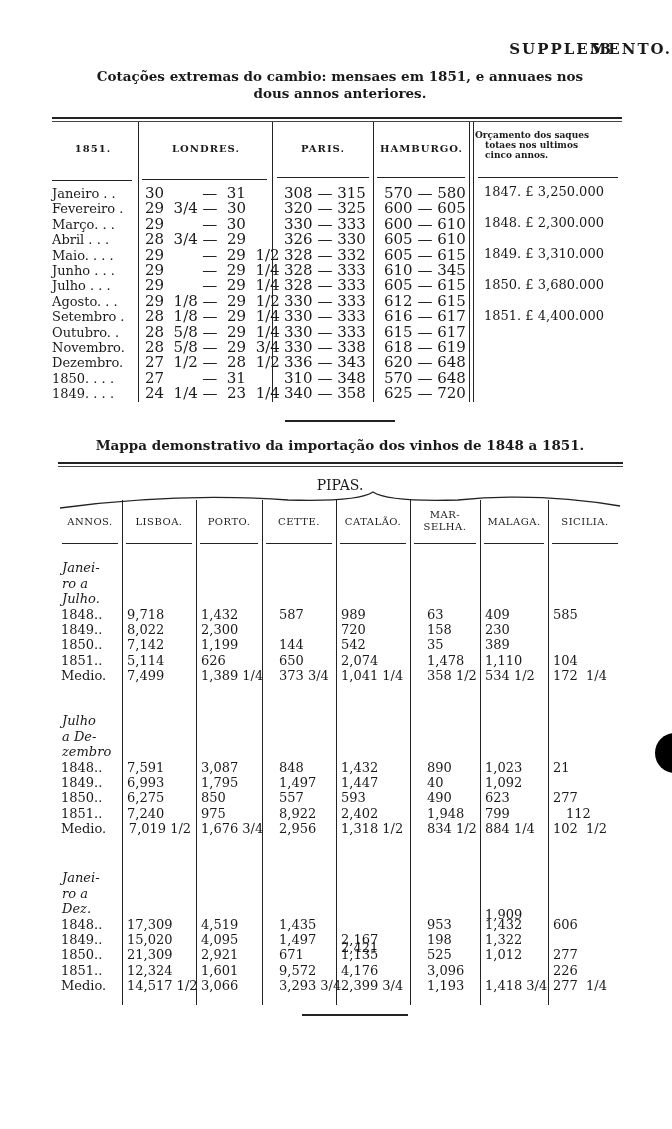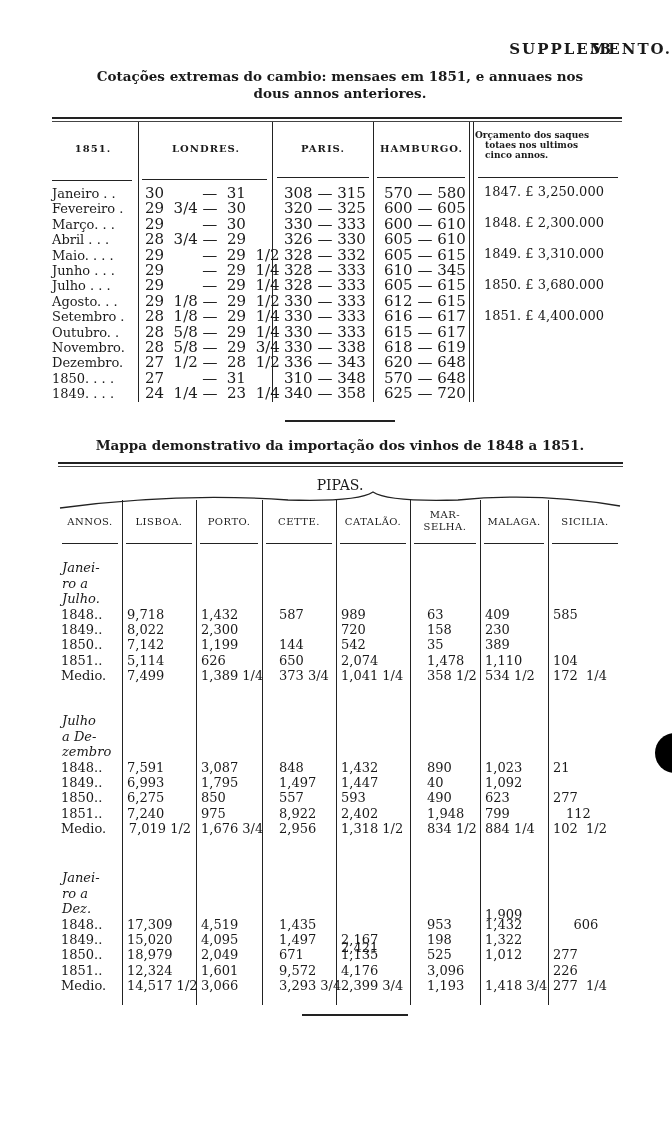--- a/index.html
+++ b/index.html
@@ -251,32 +251,32 @@
     <div class="abs period" style="left: 62px; top: 870px;">Janei-</div>
     <div class="abs period" style="left: 62px; top: 885.5px;">ro a</div>
     <div class="abs period" style="left: 62px; top: 901px;">Dez.</div>
     <div class="abs num" style="top: 916.5px; left: 61px; width: 58px; text-align: left;">1848..</div>
     <div class="abs num" style="top: 916.5px; left: 125px; width: 68px; text-align: left; padding-left: 2px; box-sizing: border-box;">17,309</div>
     <div class="abs num" style="top: 916.5px; left: 199px; width: 60px; text-align: left; padding-left: 2px; box-sizing: border-box;">4,519</div>
     <div class="abs num" style="top: 916.5px; left: 265px; width: 68px; text-align: left; padding-left: 14px; box-sizing: border-box;">1,435</div>
     <div class="abs num" style="top: 916.5px; left: 339px; width: 68px; text-align: left; padding-left: 2px; box-sizing: border-box; margin-top: 23px;">2,421</div>
     <div class="abs num" style="top: 916.5px; left: 413px; width: 64px; text-align: left; padding-left: 14px; box-sizing: border-box;">953</div>
     <div class="abs num" style="top: 916.5px; left: 483px; width: 62px; text-align: left; padding-left: 2px; box-sizing: border-box;">1,432</div>
-    <div class="abs num" style="top: 916.5px; left: 551px; width: 68px; text-align: center; padding-left: 2px; box-sizing: border-box;">606</div>
+    <div class="abs num" style="top: 916.5px; left: 551px; width: 68px; text-align: left; padding-left: 2px; box-sizing: border-box;">606</div>
     <div class="abs num" style="top: 931.9px; left: 61px; width: 58px; text-align: left;">1849..</div>
     <div class="abs num" style="top: 931.9px; left: 125px; width: 68px; text-align: left; padding-left: 2px; box-sizing: border-box;">15,020</div>
     <div class="abs num" style="top: 931.9px; left: 199px; width: 60px; text-align: left; padding-left: 2px; box-sizing: border-box;">4,095</div>
     <div class="abs num" style="top: 931.9px; left: 265px; width: 68px; text-align: left; padding-left: 14px; box-sizing: border-box;">1,497</div>
     <div class="abs num" style="top: 931.9px; left: 339px; width: 68px; text-align: left; padding-left: 2px; box-sizing: border-box;">2,167</div>
     <div class="abs num" style="top: 931.9px; left: 413px; width: 64px; text-align: left; padding-left: 14px; box-sizing: border-box;">198</div>
     <div class="abs num" style="top: 931.9px; left: 483px; width: 62px; text-align: left; padding-left: 2px; box-sizing: border-box;">1,322</div>
     <div class="abs num" style="top: 931.9px; left: 551px; width: 68px; text-align: left; padding-left: 2px; box-sizing: border-box;"></div>
     <div class="abs num" style="top: 947.3px; left: 61px; width: 58px; text-align: left;">1850..</div>
-    <div class="abs num" style="top: 947.3px; left: 125px; width: 68px; text-align: left; padding-left: 2px; box-sizing: border-box;">18,979</div>
-    <div class="abs num" style="top: 947.3px; left: 199px; width: 60px; text-align: left; padding-left: 2px; box-sizing: border-box;">2,049</div>
+    <div class="abs num" style="top: 947.3px; left: 125px; width: 68px; text-align: left; padding-left: 2px; box-sizing: border-box;">21,309</div>
+    <div class="abs num" style="top: 947.3px; left: 199px; width: 60px; text-align: left; padding-left: 2px; box-sizing: border-box;">2,921</div>
     <div class="abs num" style="top: 947.3px; left: 265px; width: 68px; text-align: left; padding-left: 14px; box-sizing: border-box;">671</div>
     <div class="abs num" style="top: 947.3px; left: 339px; width: 68px; text-align: left; padding-left: 2px; box-sizing: border-box;">1,135</div>
     <div class="abs num" style="top: 947.3px; left: 413px; width: 64px; text-align: left; padding-left: 14px; box-sizing: border-box;">525</div>
     <div class="abs num" style="top: 947.3px; left: 483px; width: 62px; text-align: left; padding-left: 2px; box-sizing: border-box;">1,012</div>
     <div class="abs num" style="top: 947.3px; left: 551px; width: 68px; text-align: left; padding-left: 2px; box-sizing: border-box;">277</div>
     <div class="abs num" style="top: 962.7px; left: 61px; width: 58px; text-align: left;">1851..</div>
     <div class="abs num" style="top: 962.7px; left: 125px; width: 68px; text-align: left; padding-left: 2px; box-sizing: border-box;">12,324</div>
     <div class="abs num" style="top: 962.7px; left: 199px; width: 60px; text-align: left; padding-left: 2px; box-sizing: border-box;">1,601</div>
     <div class="abs num" style="top: 962.7px; left: 265px; width: 68px; text-align: left; padding-left: 14px; box-sizing: border-box;">9,572</div>
     <div class="abs num" style="top: 962.7px; left: 339px; width: 68px; text-align: left; padding-left: 2px; box-sizing: border-box;">4,176</div>

